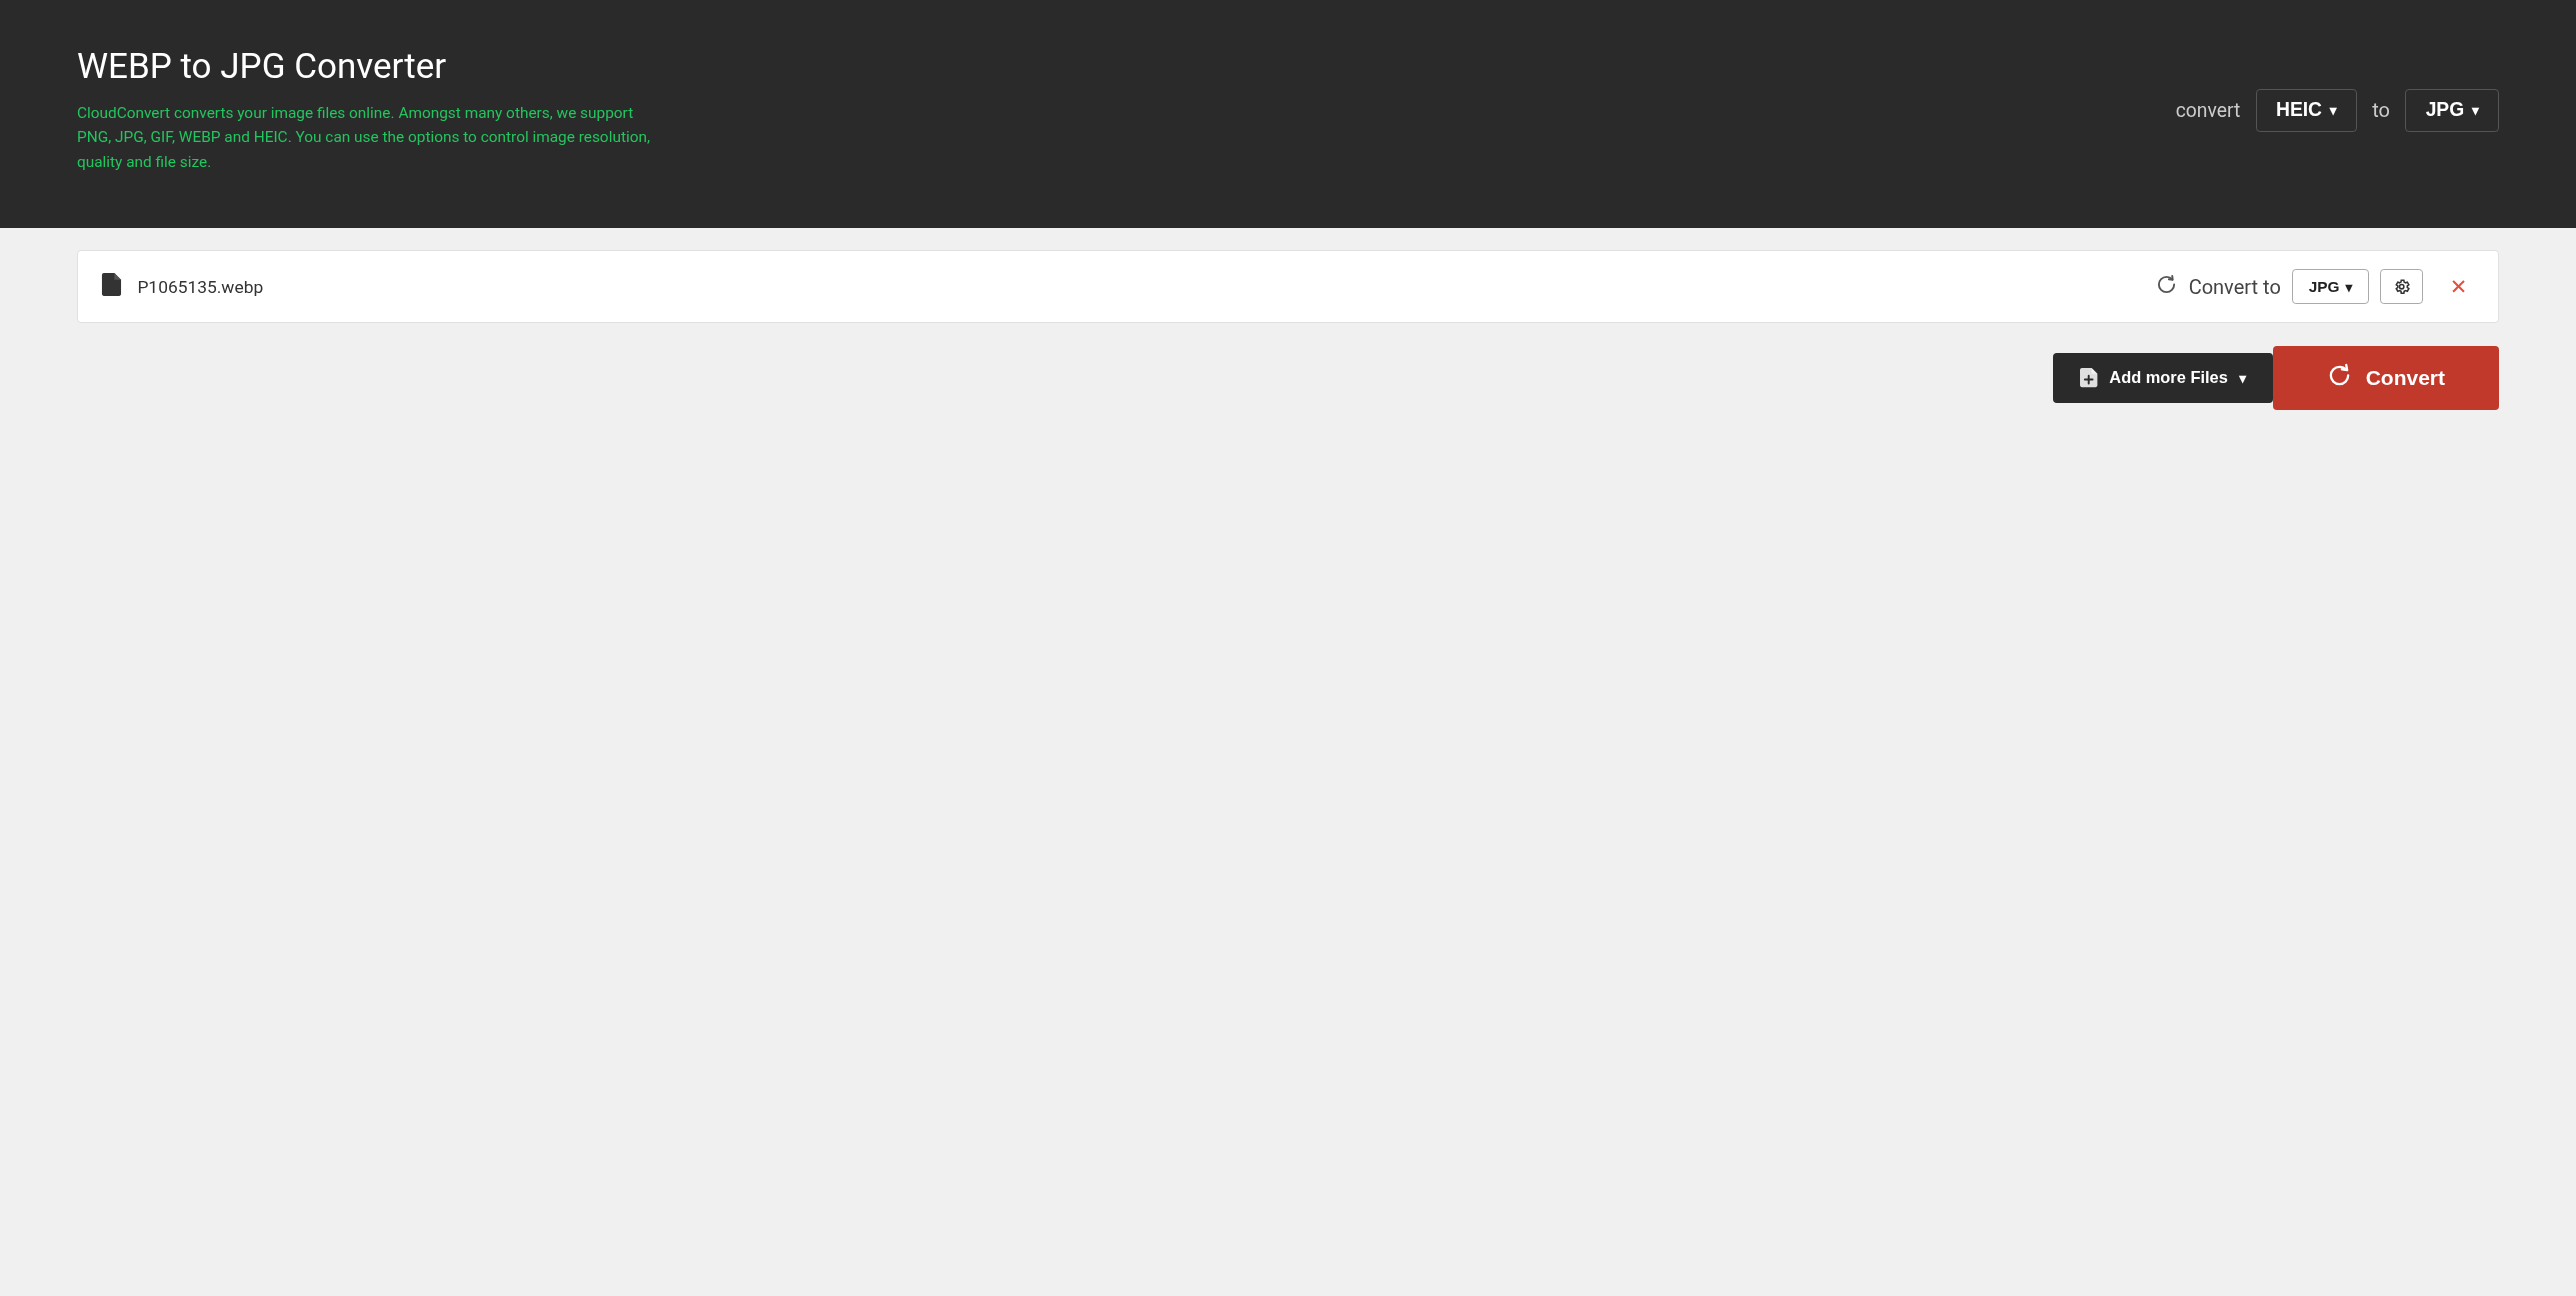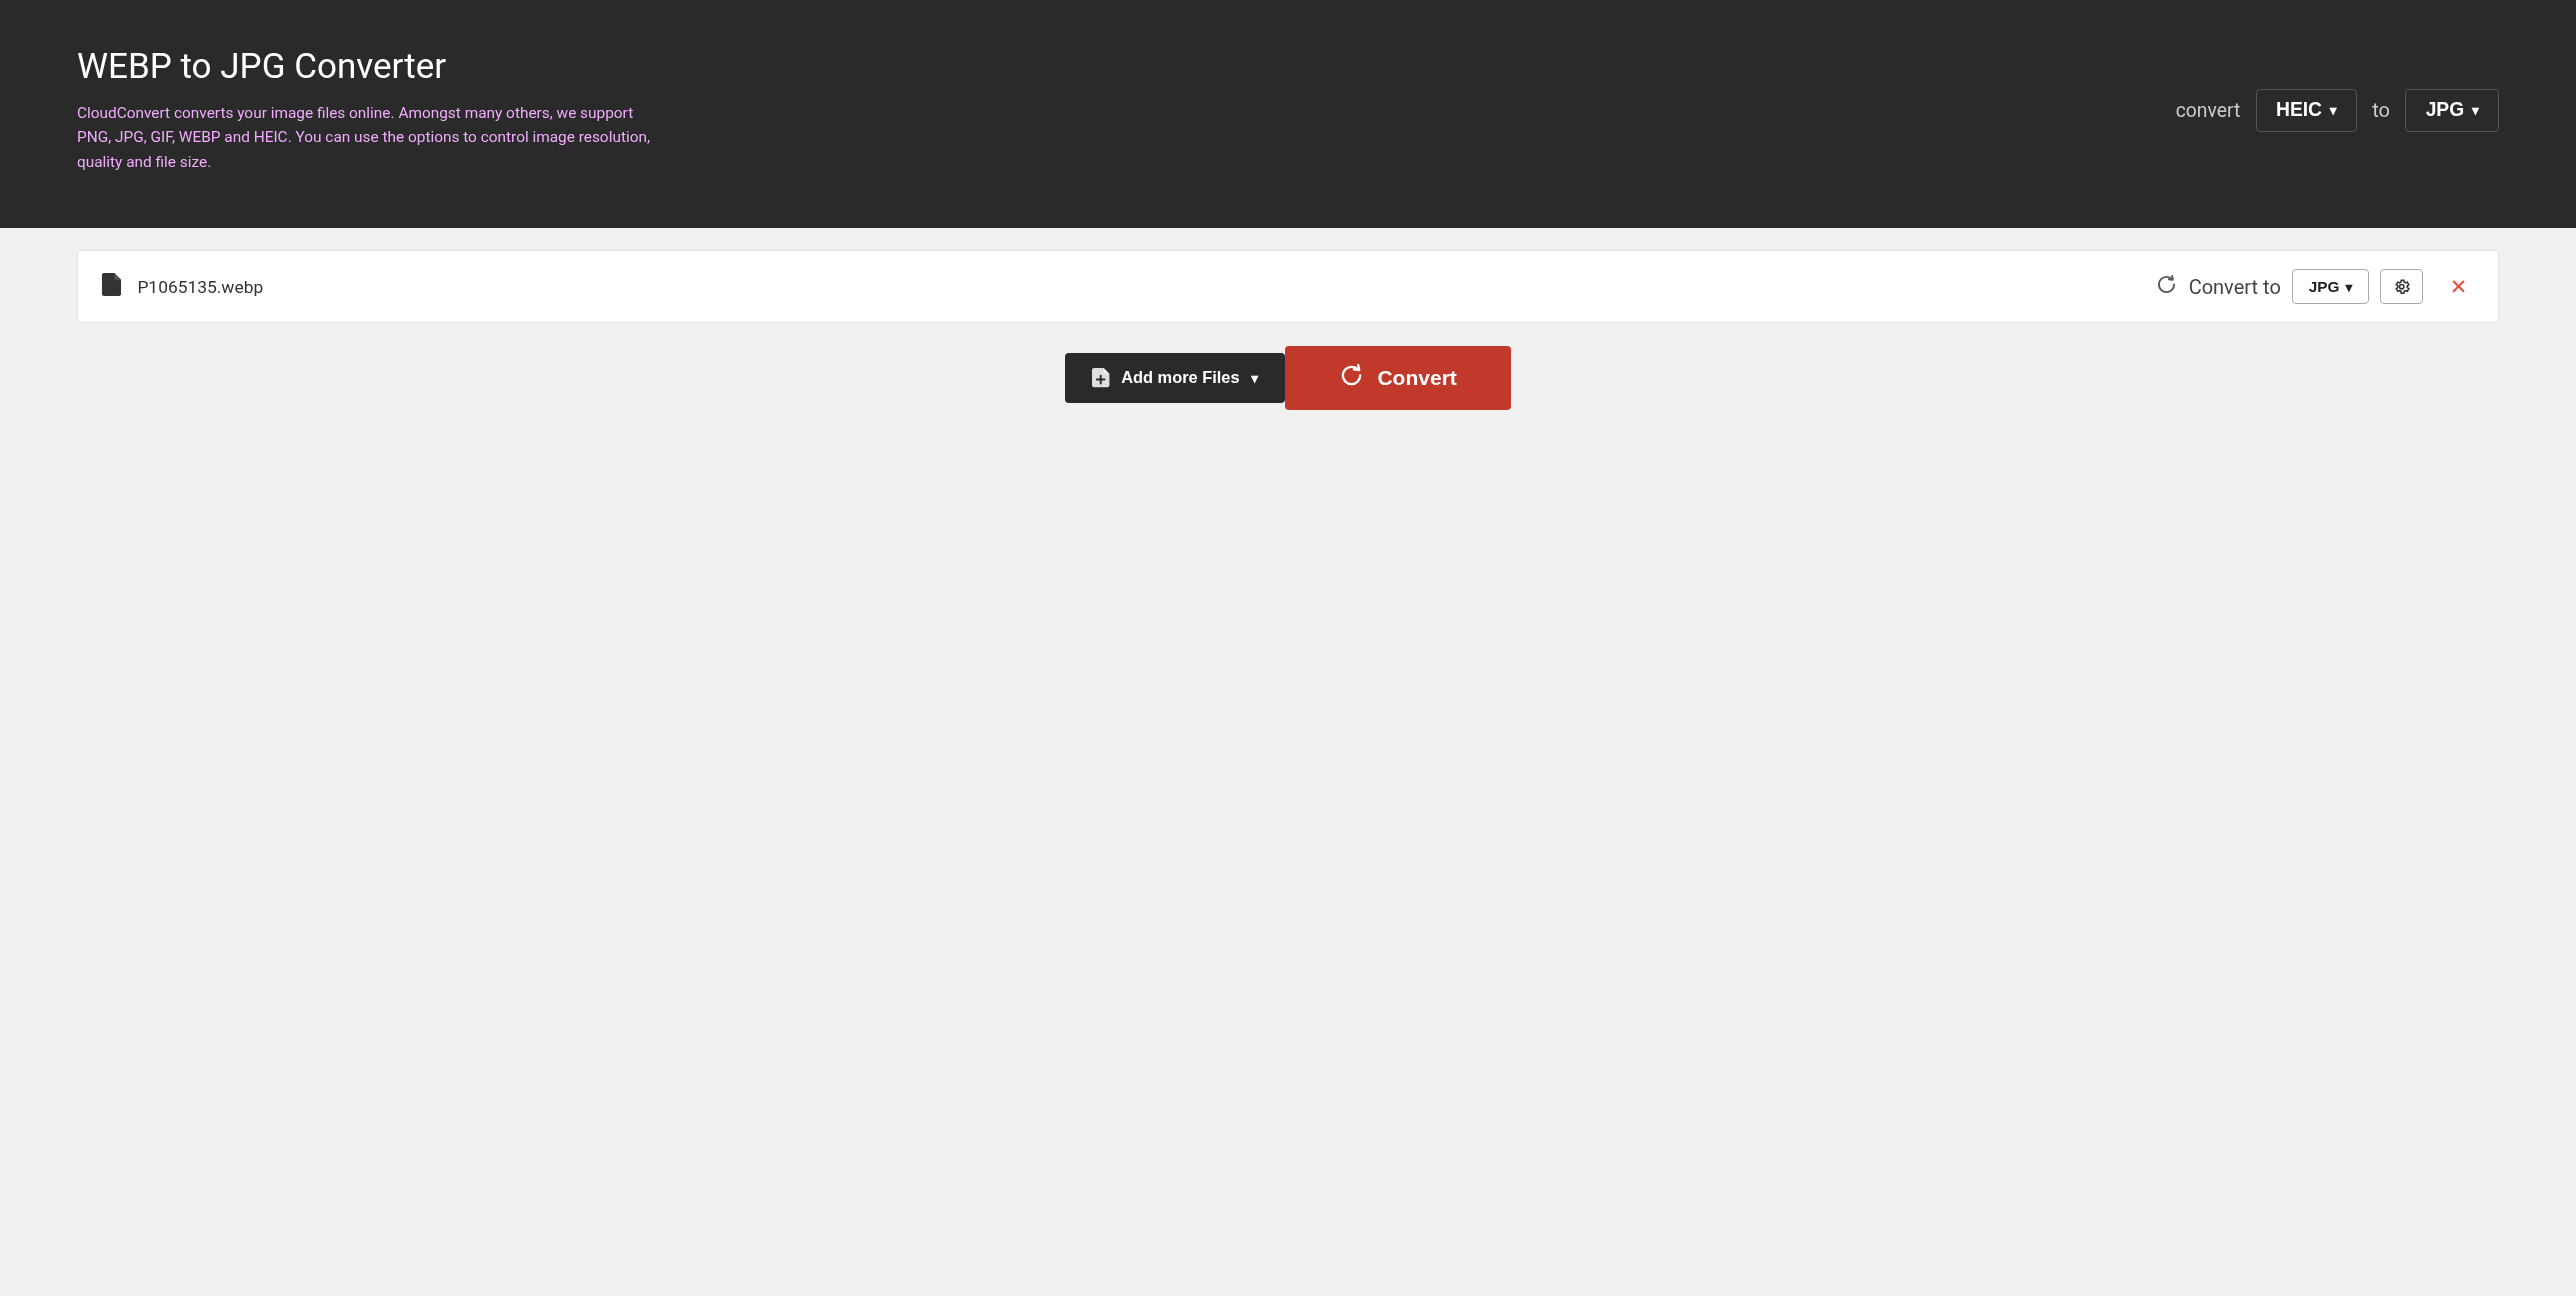--- a/index.html
+++ b/index.html
@@ -14,21 +14,21 @@
       justify-content: space-between;
     }
     .header-left { max-width: 579px; }
     .header-title {
       color: #ffffff;
       font-size: 35px;
       font-weight: 400;
       margin-bottom: 13.5px;
     }
     .header-desc {
-      color: #f0abfc;
+      color: #22c55e;
       font-size: 15.4px;
       line-height: 1.6;
     }
     .header-right {
       display: flex;
       align-items: center;
       gap: 15.4px;
     }
     .header-convert-label {
       color: #cccccc;
@@ -125,21 +125,21 @@
       font-size: 21px;
       color: #e74c3c;
       margin-left: 7.7px;
       padding: 3.9px 7.7px;
     }
 
     
     .bottom-row {
       display: flex;
       align-items: center;
-      justify-content: center;
+      justify-content: flex-end;
     }
     .add-files-btn {
       background: #2a2a2a;
       color: #fff;
       border: none;
       border-radius: 3.9px;
       font-size: 16.4px;
       font-weight: 600;
       padding: 15.4px 27px;
       cursor: pointer;

